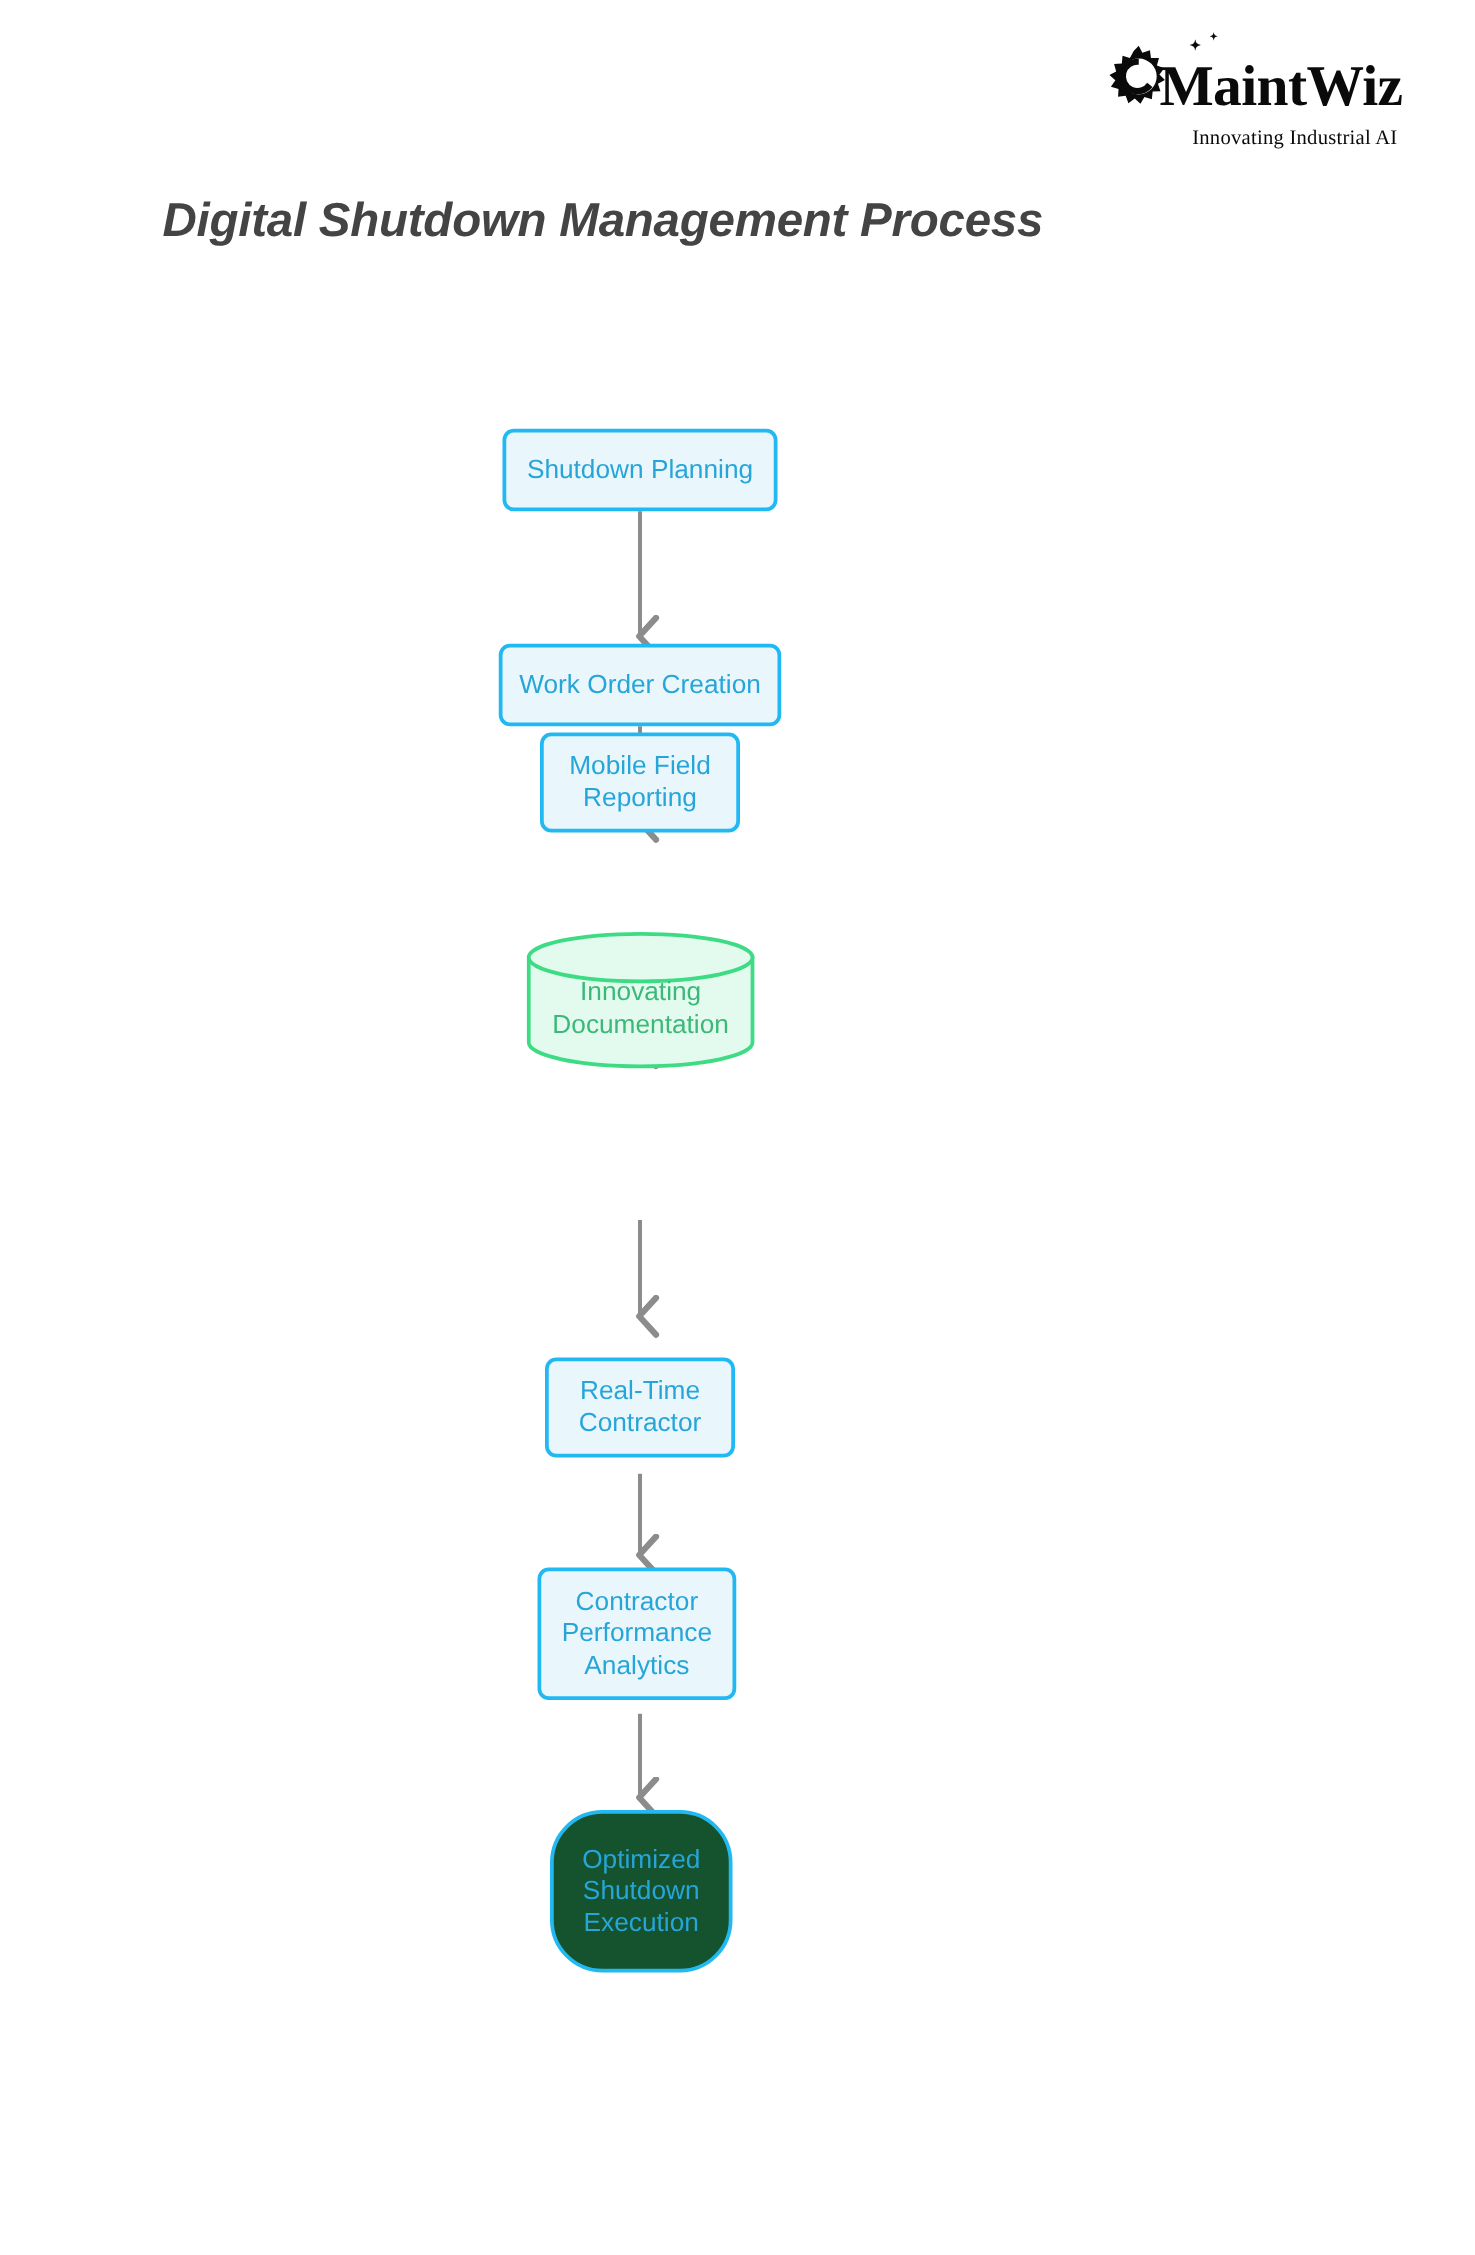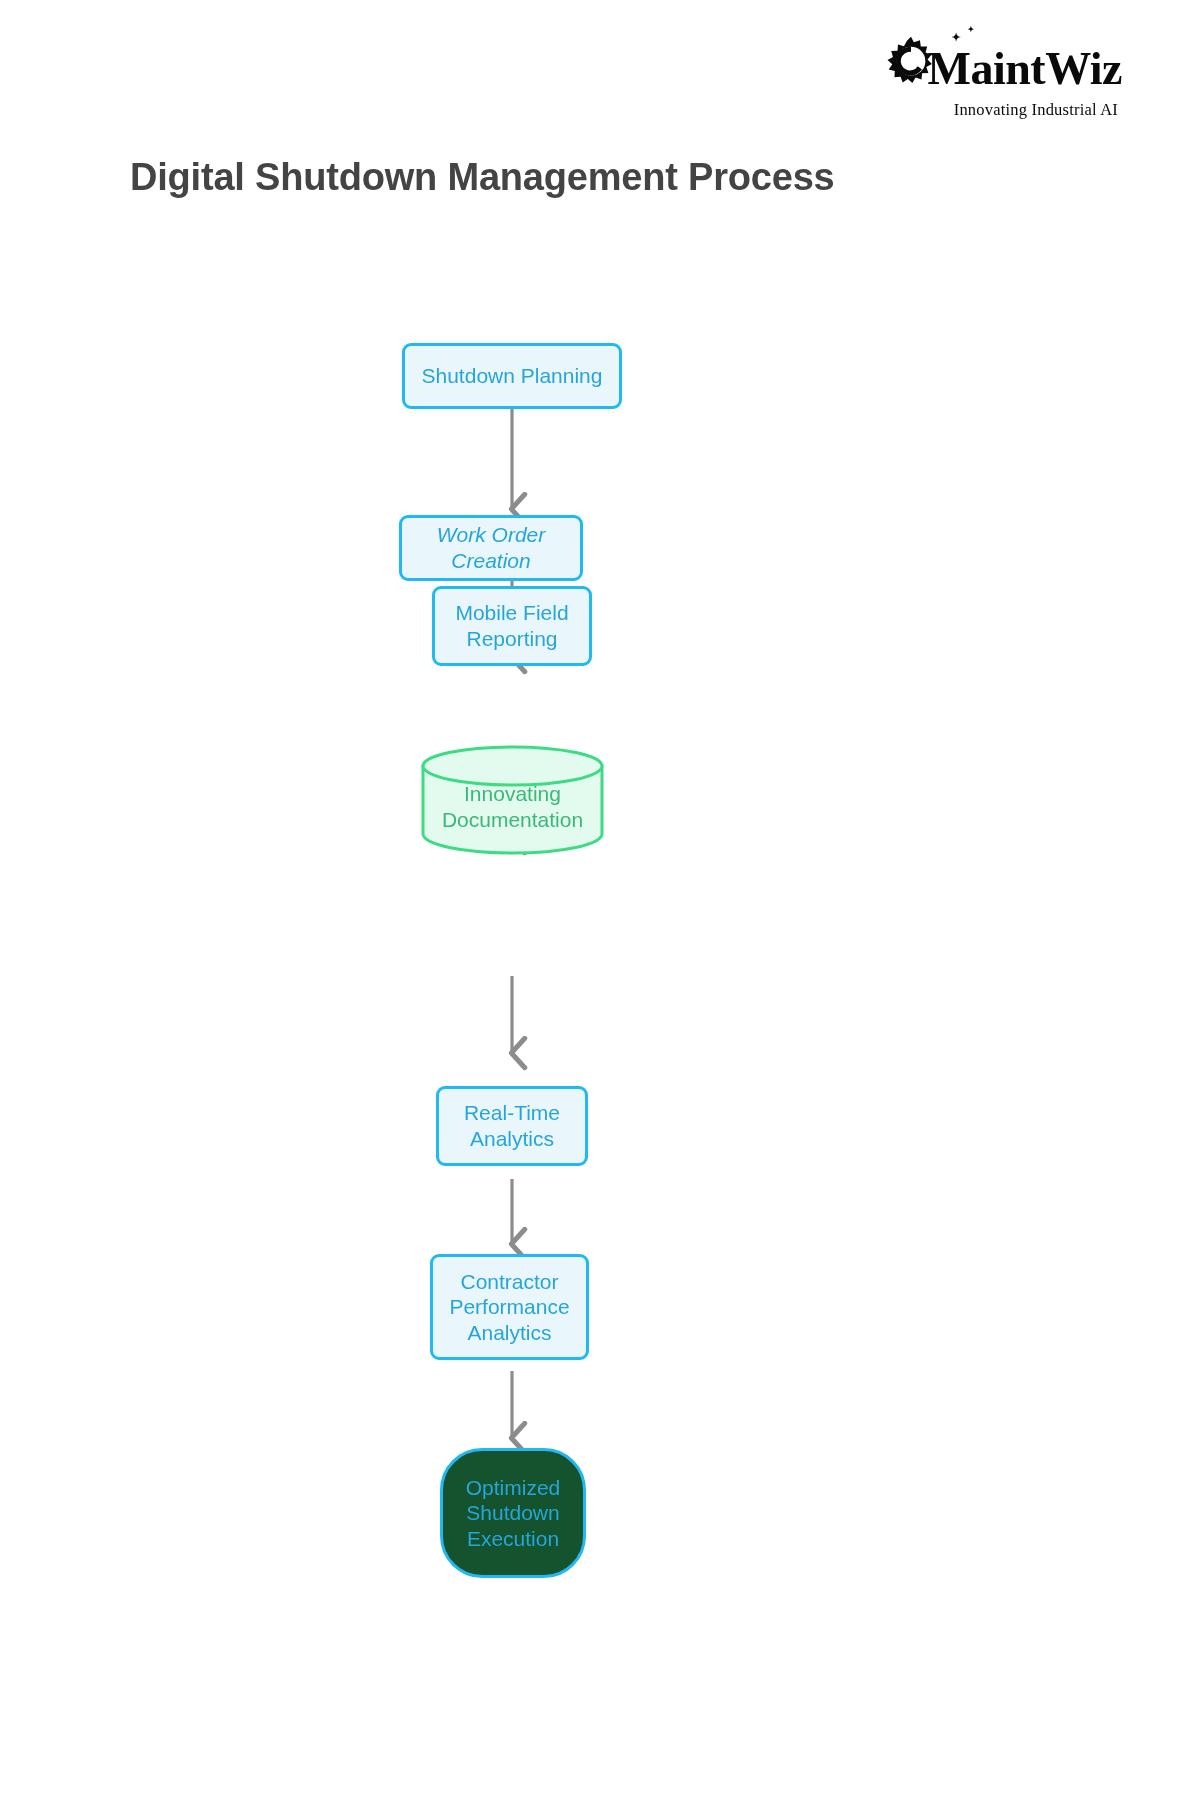--- a/index.html
+++ b/index.html
@@ -67,20 +67,21 @@
   
   #page-title {
     position: absolute;
     left: 130px;
     top: 156px;
     font-size: 38px;
     font-weight: bold;
     color: #444444;
     letter-spacing: -0.2px;
     white-space: nowrap;
+    font-style: italic;
   }
 
   
   #flowchart {
     position: absolute;
     left: 0;
     top: 16px;
     width: 1180px;
     height: 1804px;
     border-radius: 25px;
@@ -177,41 +178,41 @@
       <line x1="512" y1="960" x2="512" y2="1037"></line>
       <line x1="512" y1="1163" x2="512" y2="1228"></line>
       <line x1="512" y1="1355" x2="512" y2="1422"></line>
     </g>
   </svg>
 
   <div class="flow-node node-rect" style="left:402px; top:327px; width:220px; height:66px;">
     <span>Shutdown Planning</span>
   </div>
 
-  <div class="flow-node node-rect" style="left:399px; top:499px; width:184px; height:66px;font-style:italic;">
+  <div class="flow-node node-rect" style="left:399px; top:499px; width:226px; height:66px;">
     <span>Work Order Creation</span>
   </div>
 
   <div class="flow-node node-rect" style="left:432px; top:570px; width:160px; height:80px;">
     <span>Mobile Field
 Reporting</span>
   </div>
 
   <div class="flow-node node-cylinder" style="left:420px; top:728px; width:185px; height:112px;">
     <svg class="cyl-svg" viewBox="0 0 185 112" preserveAspectRatio="none">
       <path d="M3,22 L3,90 A 89.5 19 0 0 0 182,90 L182,22 Z" fill="#e2fbee" stroke="#3ddc84" stroke-width="3"></path>
       <ellipse cx="92.5" cy="22" rx="89.5" ry="19" fill="#e2fbee" stroke="#3ddc84" stroke-width="3"></ellipse>
     </svg>
     <span class="cyl-label">Innovating
 Documentation</span>
   </div>
 
   <div class="flow-node node-rect" style="left:436px; top:1070px; width:152px; height:80px;">
     <span>Real-Time
-Analytics</span>
+Contractor</span>
   </div>
 
   <div class="flow-node node-rect" style="left:430px; top:1238px; width:159px; height:106px;">
     <span>Contractor
 Performance
 Analytics</span>
   </div>
 
   <div class="flow-node node-stadium" style="left:440px; top:1432px; width:146px; height:130px;">
     <span>Optimized

